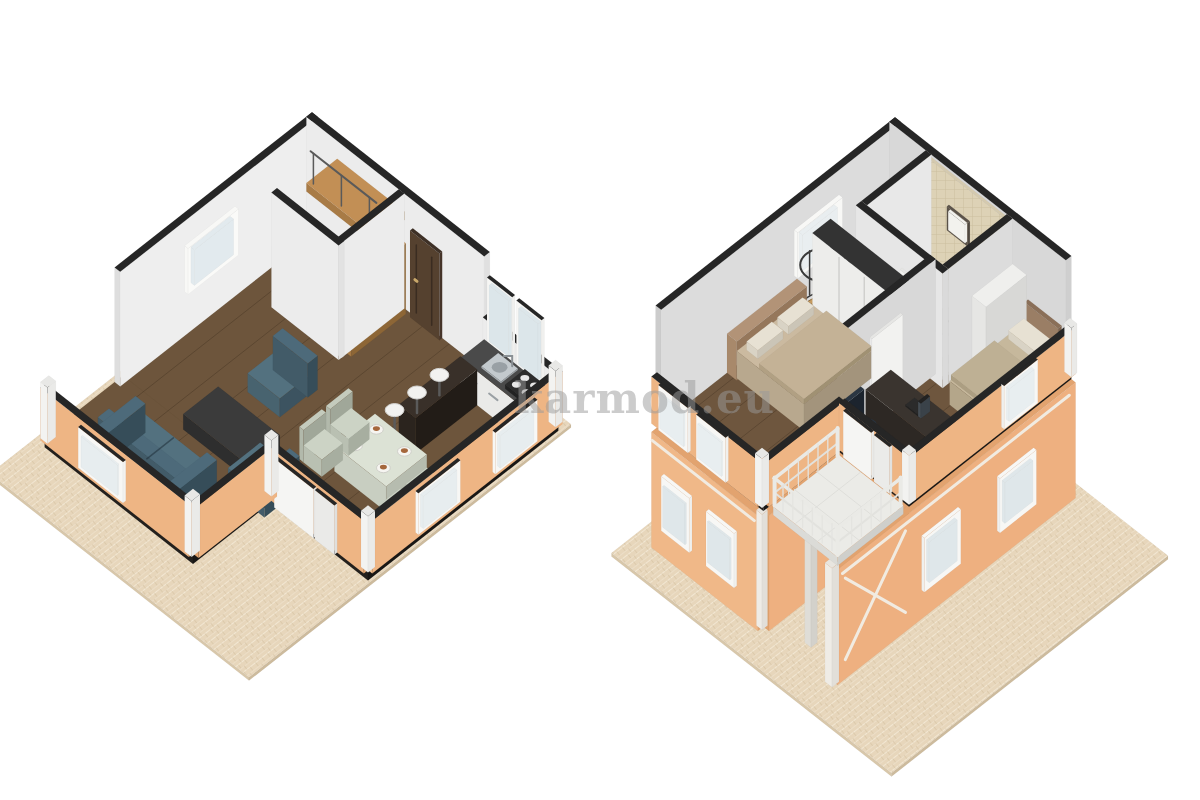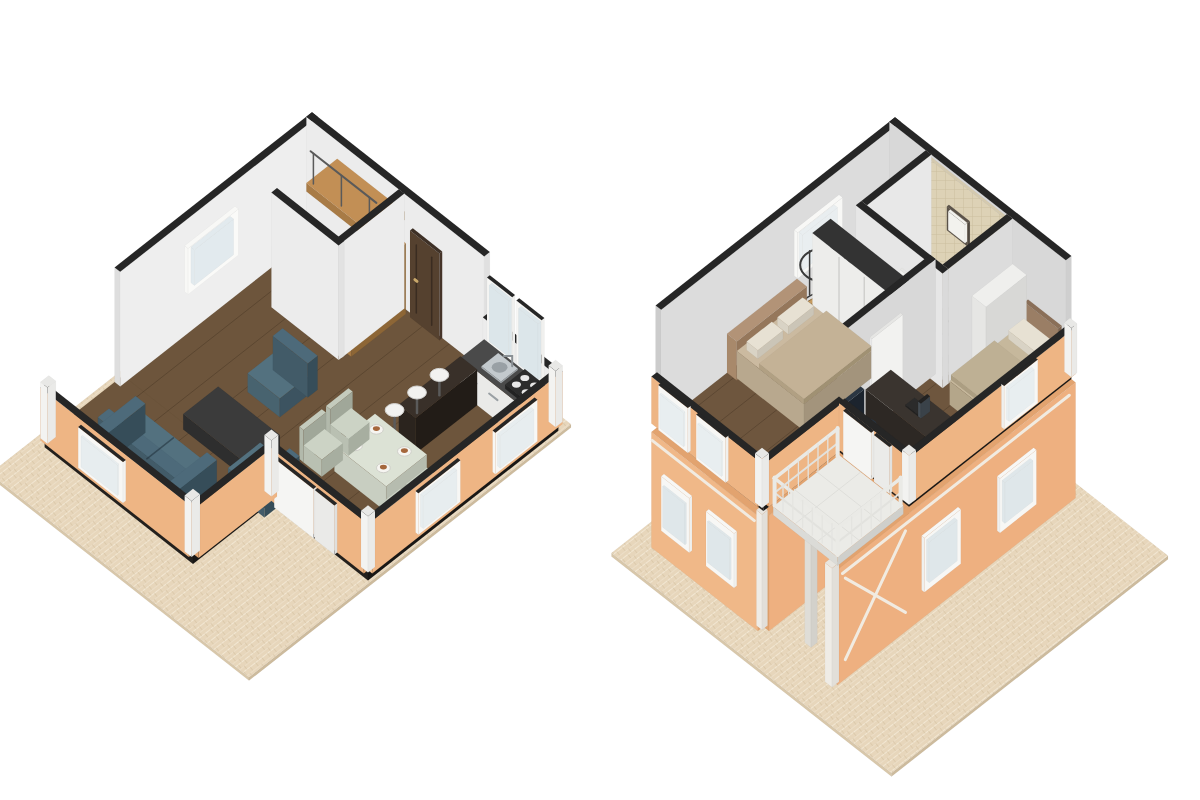--- a/index.html
+++ b/index.html
@@ -975,13 +975,14 @@
           <polyline points="871.2,528.6 871.2,501.4" fill="none" stroke="#e4e4e0" stroke-width="1.3" stroke-linecap="round"></polyline>
         </g>
         <g>
           <polyline points="861.4,536.3 861.4,509.1" fill="none" stroke="#e4e4e0" stroke-width="1.3" stroke-linecap="round"></polyline>
         </g>
         <g>
           <polyline points="851.6,544.0 851.6,516.8" fill="none" stroke="#e4e4e0" stroke-width="1.3" stroke-linecap="round"></polyline>
         </g>
       </g>
     </svg>
+  <div class="watermark" style="color: rgb(154, 154, 154);">karmod.eu</div>
 </div>
 
 </body></html>

